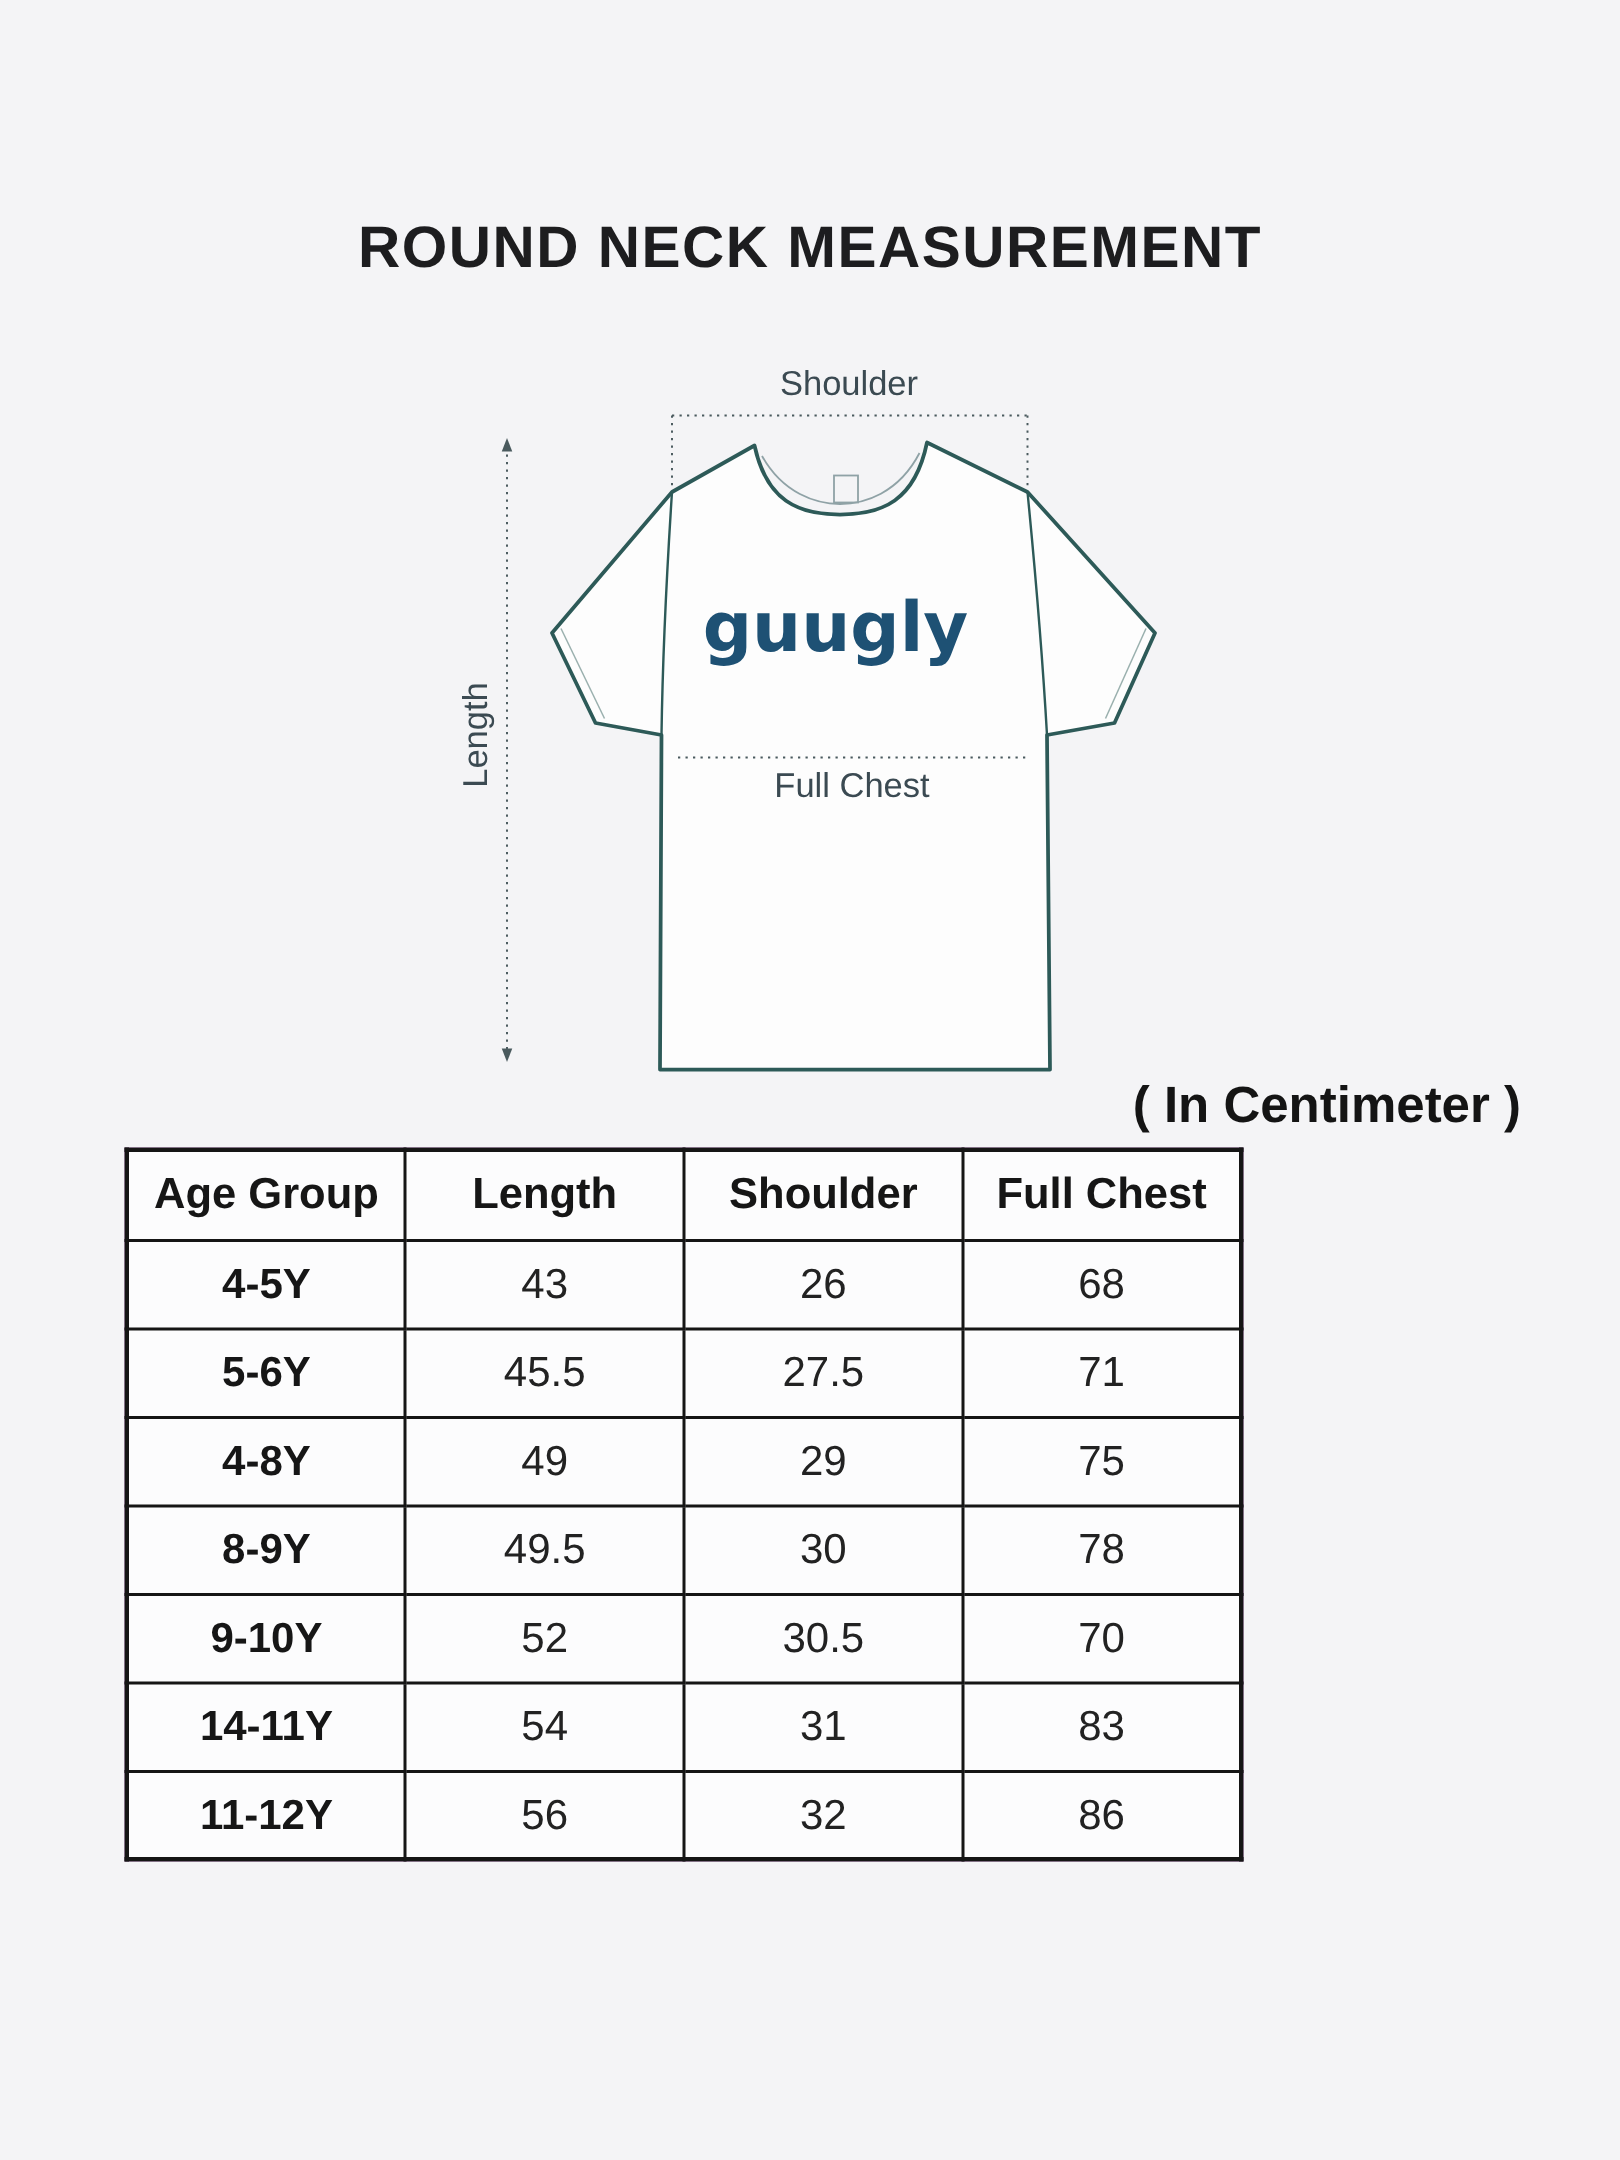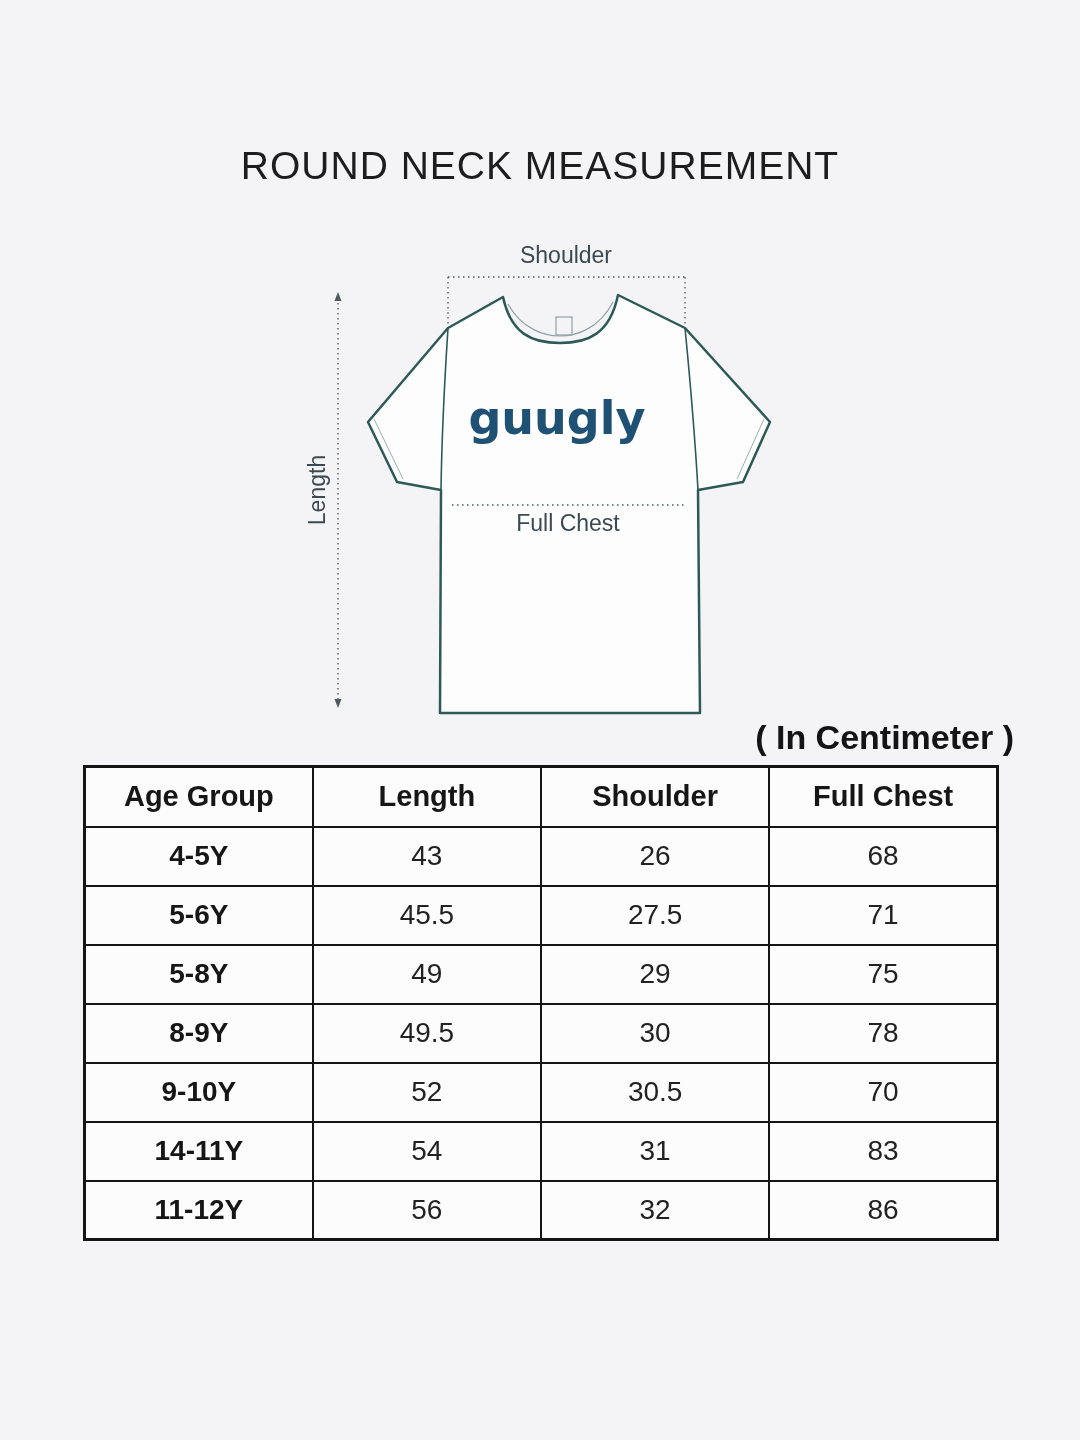--- a/index.html
+++ b/index.html
@@ -4,21 +4,21 @@
 <style>
   * { margin:0; padding:0; box-sizing:border-box; }
   html,body { background:#e9e9ec; }
   .page {
     position:relative; width:1080px; height:1440px;
     background:#f4f4f6; overflow:hidden;
     font-family:"Liberation Sans", sans-serif; color:#1c1c1c;
   }
   .page-title {
     position:absolute; top:144px; left:0; right:0;
-    text-align:center; font-size:39px; font-weight:400;
+    text-align:center; font-size:39px; font-weight:700;
     letter-spacing:1px; color:#1d1d1f;
   }
   
   .diagram { position:absolute; left:300px; top:240px; width:500px; height:490px; }
   .diagram svg { position:absolute; left:0; top:0; }
   .dim-label {
     position:absolute; font-size:23px; font-weight:500; color:#3b4a52;
     white-space:nowrap;
   }
   .lbl-shoulder { left:266px; top:2px; transform:translateX(-50%); }
@@ -31,21 +31,21 @@
   }
   .logo-1 { left:257px; top:155px; transform:translateX(-50%); }
   .logo-2 { left:292px; top:200px; transform:translateX(-50%); }
   
   .unit-note {
     position:absolute; right:66px; top:718px;
     font-size:34px; font-weight:700; color:#141414; white-space:nowrap;
   }
   
   table.size-table {
-    position:absolute; left:83px; top:765px; width:916px;
+    position:absolute; left:83px; top:765px; width:746px;
     border-collapse:collapse; table-layout:fixed;
     border:3px solid #151515; background:#f0abfc;
   }
   .size-table th, .size-table td {
     border:2px solid #151515; text-align:center; vertical-align:middle;
     height:59px; background:#fcfcfd;
   }
   .size-table th { height:60px; font-size:29px; font-weight:600; color:#161616; }
   .size-table td { font-size:28px; font-weight:400; color:#222; }
   .size-table td.age { font-weight:700; color:#161616; }
@@ -109,21 +109,21 @@
         <td>26</td>
         <td>68</td>
       </tr>
       <tr>
         <td class="age">5-6Y</td>
         <td>45.5</td>
         <td>27.5</td>
         <td>71</td>
       </tr>
       <tr>
-        <td class="age">5-8Y</td>
+        <td class="age">4-8Y</td>
         <td>49</td>
         <td>29</td>
         <td>75</td>
       </tr>
       <tr>
         <td class="age">8-9Y</td>
         <td>49.5</td>
         <td>30</td>
         <td>78</td>
       </tr>

